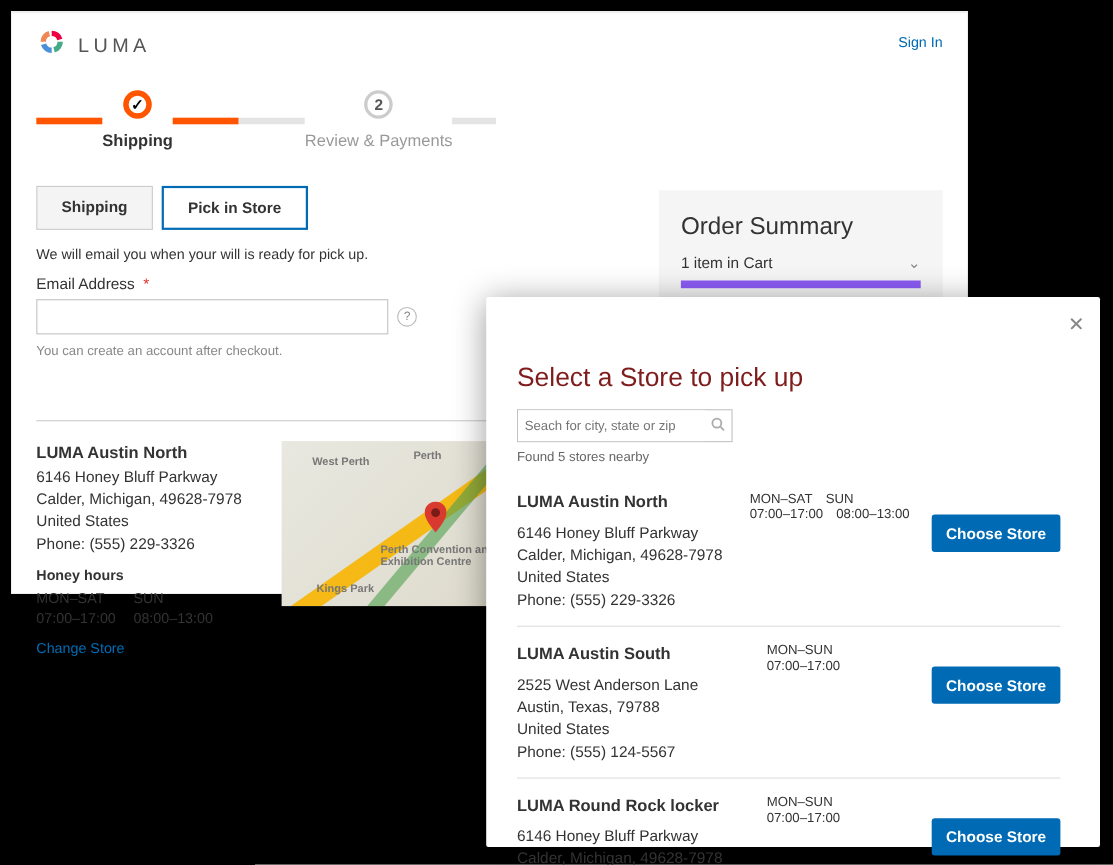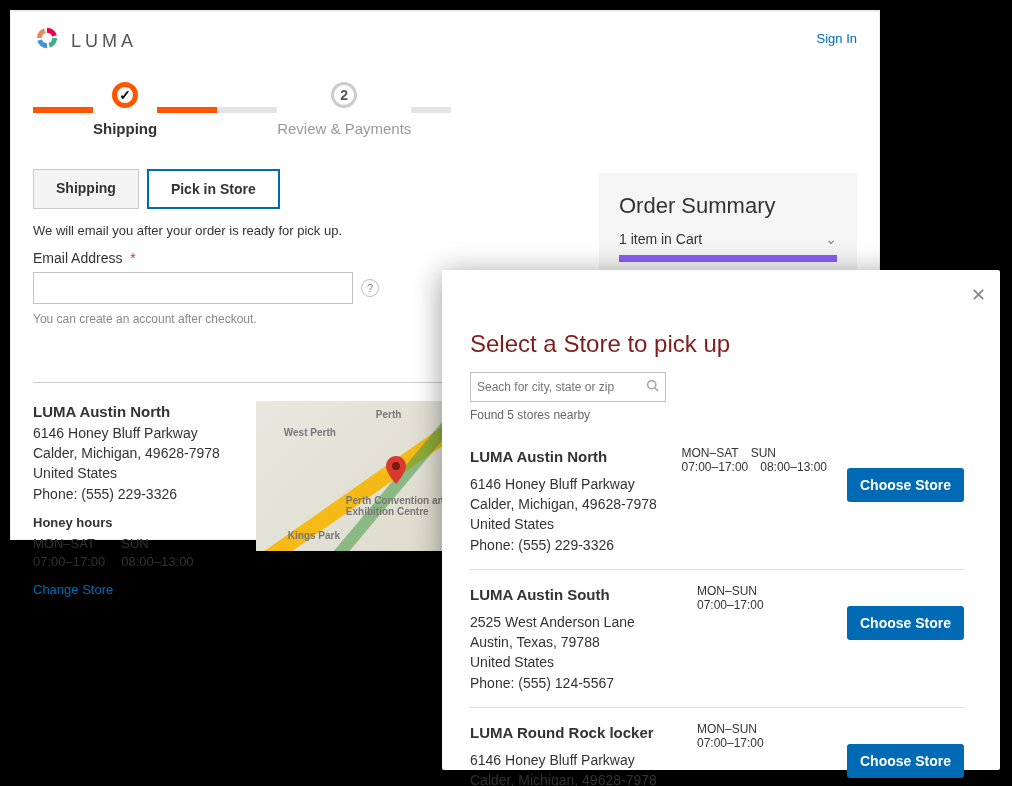--- a/index.html
+++ b/index.html
@@ -450,21 +450,21 @@
       <div class="step-line gray" style="width:40px"></div>
     </div>
   </div>
 
   <div class="content">
     <div class="left-col">
       <div class="tabs">
         <div class="tab inactive-tab">Shipping</div>
         <div class="tab active">Pick in Store</div>
       </div>
-      <div class="pickupinfo">We will email you after your order is ready for pick up.</div>
+      <div class="pickupinfo">We will email you when your will is ready for pick up.</div>
       <div class="email-label">
         <span>Email Address</span>
         &nbsp;<span class="required-asterisk">*</span>
       </div>
       <div class="email-row">
         <input class="email-input" style="">
         <span class="help-icon">?</span>
       </div>
       <div class="hint">You can create an account after checkout.</div>
 
@@ -488,21 +488,21 @@
               <div>SUN</div>
               <div>08:00–13:00</div>
             </div>
           </div>
           <a class="change-link">Change Store</a>
         </div>
         <div class="map">
           <div class="road"></div>
           <div class="road2"></div>
           <span class="label" style="top:8px;left:120px">Perth</span>
-          <span class="label" style="top:26px;left:28px">West Perth</span>
+          <span class="label" style="top:14px;left:28px">West Perth</span>
           <span class="label" style="bottom:10px;left:32px">Kings Park</span>
           <span class="label" style="top:94px;left:90px;width:110px">Perth Convention and Exhibition Centre</span>
           <span class="pin">
             <svg width="20" height="28" viewBox="0 0 20 28">
                 <path fill="#d83a2f" d="M10 0C4.5 0 0 4.5 0 10c0 7 10 18 10 18s10-11 10-18C20 4.5 15.5 0 10 0z"></path>
                 <circle cx="10" cy="10" r="4" fill="#7a1b15"></circle>
               </svg>
           </span>
         </div>
       </div>

